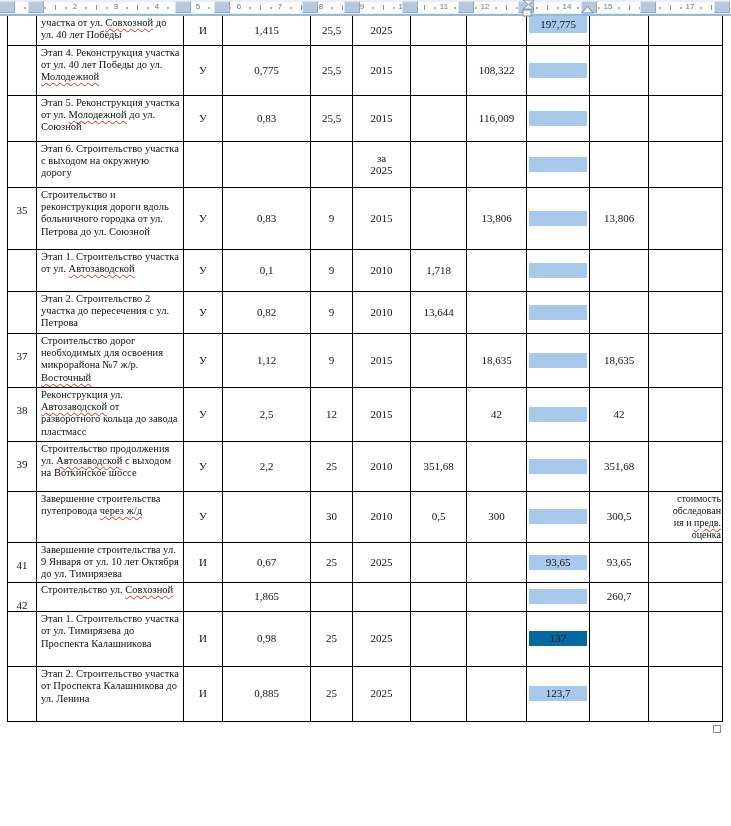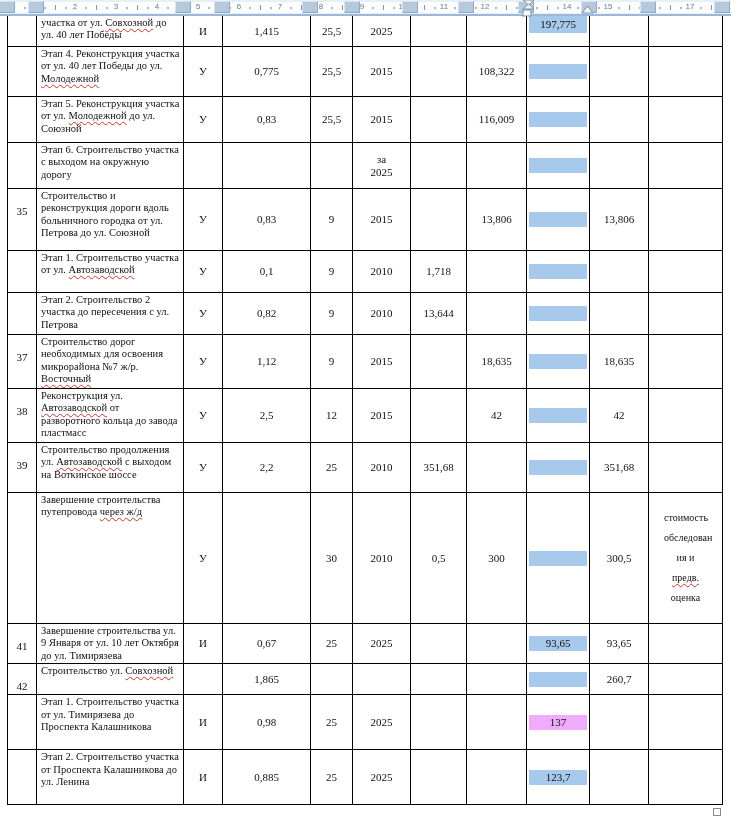--- a/index.html
+++ b/index.html
@@ -13,21 +13,21 @@
   .rblock{position:absolute;top:1px;width:16px;height:12px;background:#b6c8dc;border-top:1px solid #d8e4f0;border-left:1px solid #d8e4f0;border-right:1px solid #93a9c2;border-bottom:1px solid #93a9c2;box-sizing:border-box;z-index:3;}
   .imarker{position:absolute;z-index:6;}
   .ruler-edge{width:731px;height:2px;background:#9cb8d8;}
   
   table{border-collapse:collapse;table-layout:fixed;width:715px;margin-left:7px;}
   td{border:1px solid #000;padding:0;font-size:11px;overflow:hidden;}
   tr.first td{border-top:none;}
   td.desc{padding:1px 2px 1px 4px;vertical-align:top;text-align:left;font-size:10.5px;line-height:12.4px;}
   td.num{vertical-align:top;text-align:center;padding-top:16px;font-size:11px;}
   td.val{text-align:center;vertical-align:middle;white-space:pre-line;line-height:12.5px;}
-  td.note{vertical-align:top;text-align:center;font-size:10px;line-height:20px;white-space:pre-line;padding:15px;}
+  td.note{vertical-align:top;text-align:right;font-size:10px;line-height:12px;white-space:pre-line;padding:1px;}
   td.hl{vertical-align:middle;}
   td.hl.vtop{vertical-align:top;}
   .bar{height:15px;margin:0 2px;text-align:center;line-height:15px;font-size:11px;}
   .bar.top{height:17px;line-height:17px;}
   .wavy{text-decoration:underline;text-decoration-style:wavy;text-decoration-thickness:1px;text-underline-offset:2px;}
   
   .resize-handle{width:6px;height:6px;background:#fff;border:1px solid #8a8a8a;margin:3px 0 0 713px;}
 </style>
 </head>
 <body>
@@ -353,21 +353,21 @@
         <tr style="height: 55px;">
           <td class="num"></td>
           <td class="desc"><span>Этап 1. Строительство участка от ул. Тимирязева до Проспекта Калашникова</span></td>
           <td class="val">И</td>
           <td class="val">0,98</td>
           <td class="val">25</td>
           <td class="val">2025</td>
           <td class="val"></td>
           <td class="val"></td>
           <td class="hl">
-            <div class="bar" style="background: #f0abfc;">137</div>
+            <div class="bar" style="background: #0369a1;">137</div>
           </td>
           <td class="val"></td>
           <td class="note"></td>
         </tr>
         <tr style="height: 55px; margin-top: 24px;">
           <td class="num"></td>
           <td class="desc"><span>Этап 2. Строительство участка от Проспекта Калашникова до ул. Ленина</span></td>
           <td class="val">И</td>
           <td class="val">0,885</td>
           <td class="val">25</td>

